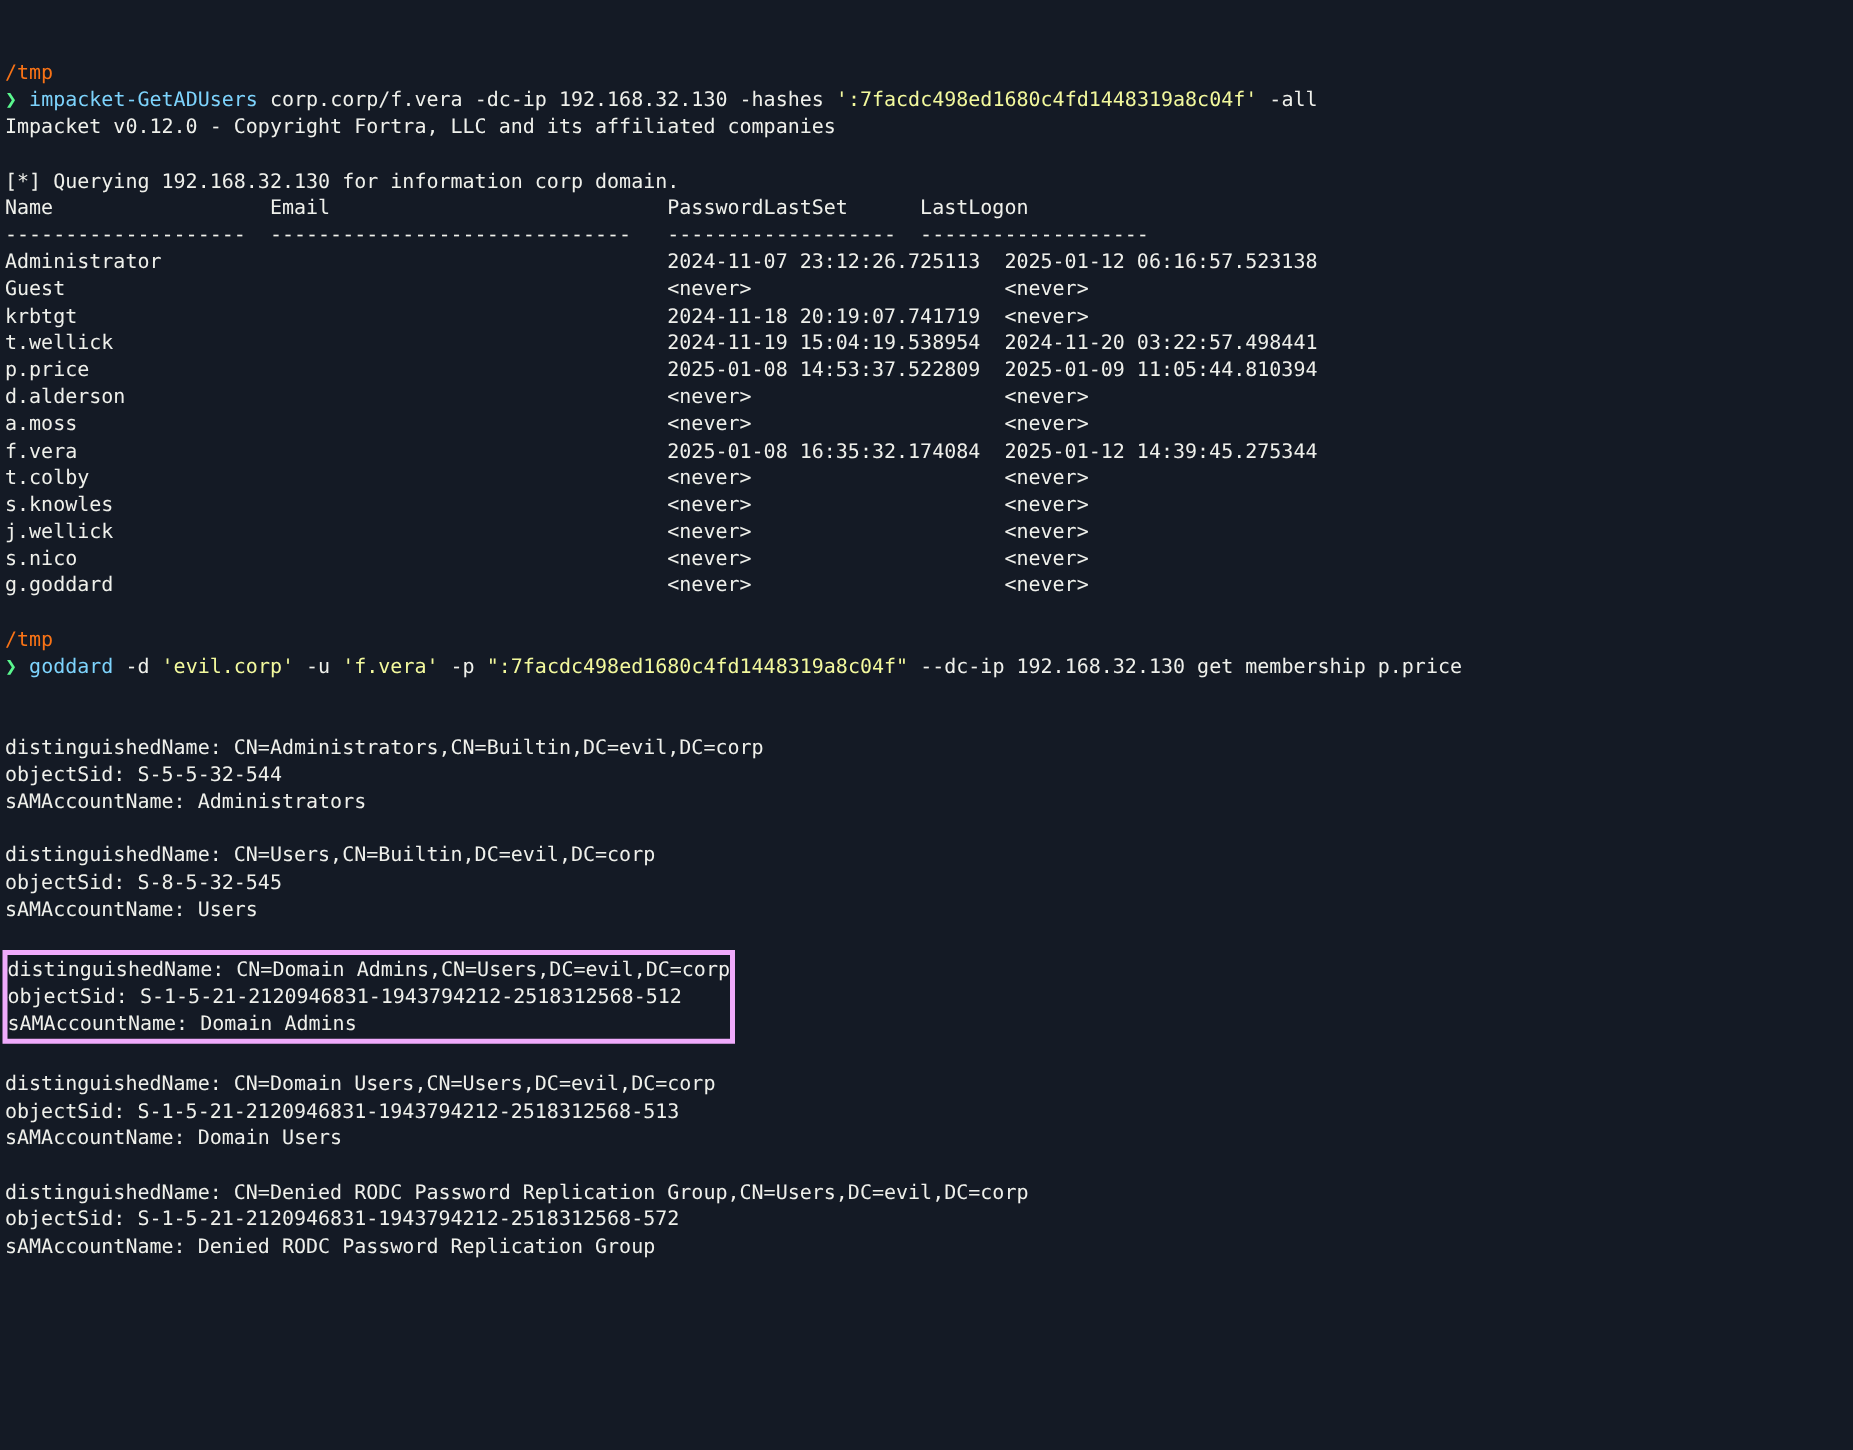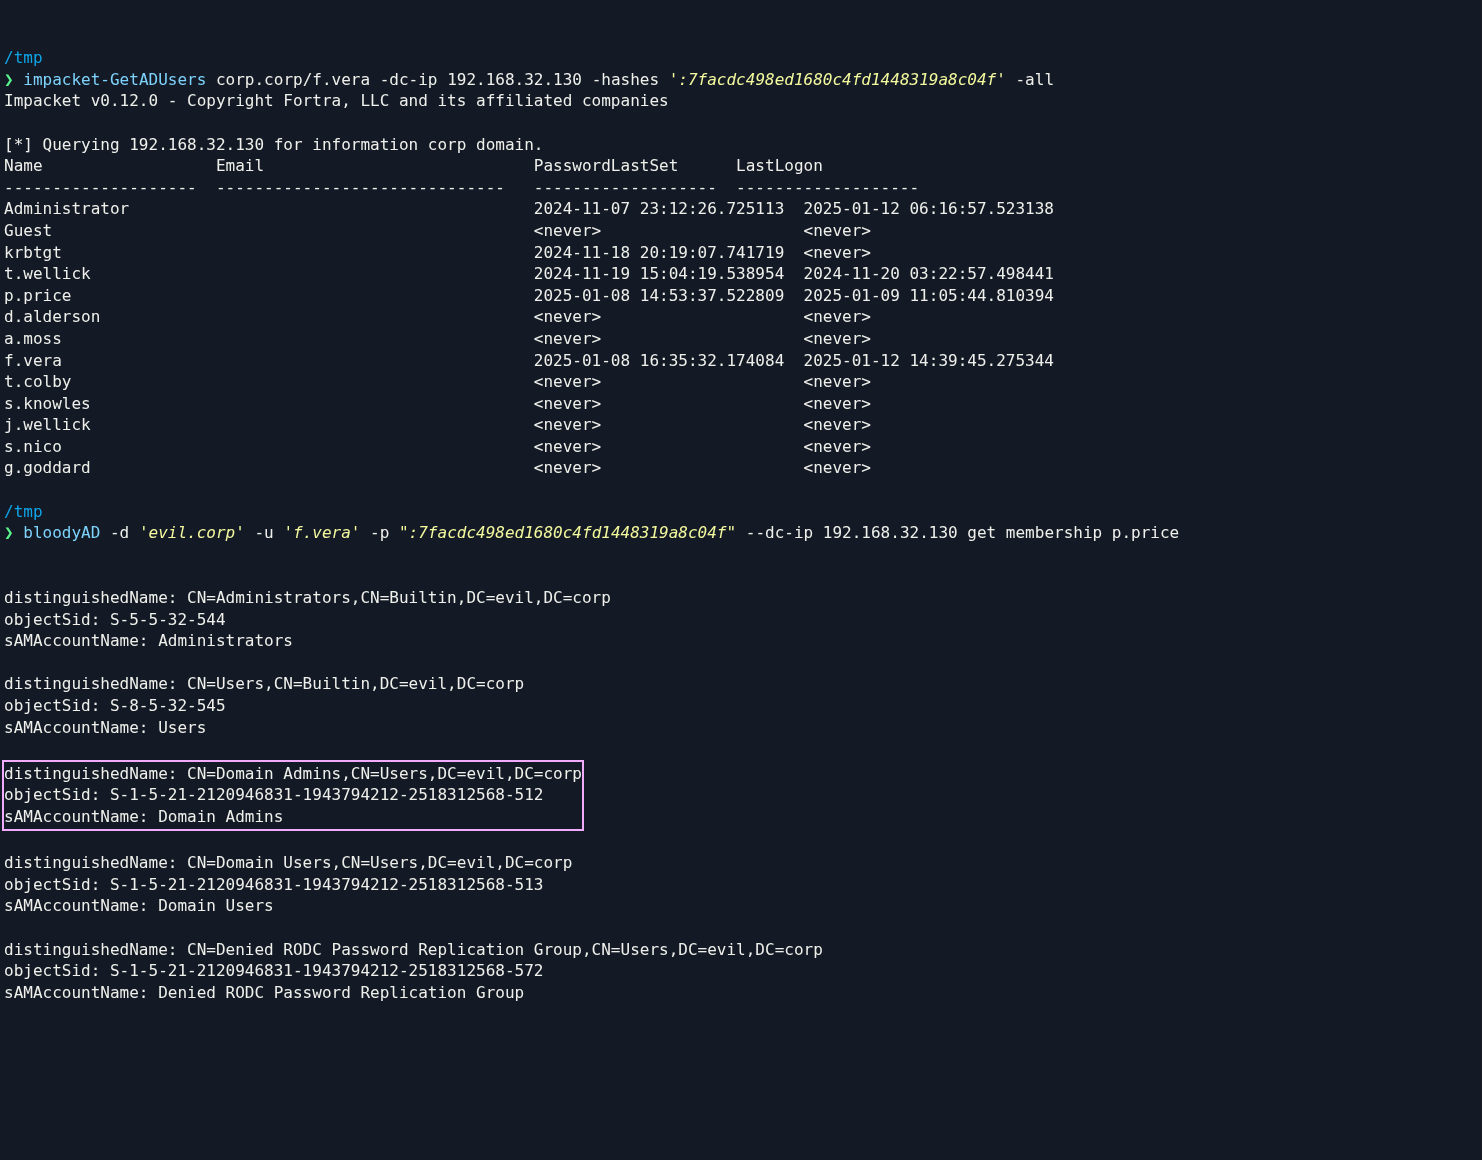--- a/index.html
+++ b/index.html
@@ -6,26 +6,26 @@
     margin: 0;
     padding: 4px;
     background-color: #141a25;
     color: #eff0eb;
     font-family: 'Menlo', 'Consolas', 'DejaVu Sans Mono', monospace;
     font-size: 16px;
     line-height: 1.35;
     white-space: pre;
     overflow-x: auto;
   }
-  .path { color: #0ea5e9; }
+  .path { color: #f97316; }
   .prompt-arrow { color: #5af78e; }
   .cmd-name { color: #7dd3fc; }
-  .quoted { color: #f3f99d; font-style: italic; }
+  .quoted { color: #f3f99d; }
   .highlight-box {
-    border: 2px solid #f0abfc;
+    border: 4px solid #f0abfc;
     display: inline-block;
     padding: 1px 0;
     margin-left: -2px;
   }
 </style>
 </head>
 <body>
 
 <div><span class="path">/tmp</span>
 <span class="prompt-arrow">❯</span> <span class="cmd-name">impacket-GetADUsers</span><span> corp.corp/f.vera -dc-ip 192.168.32.130 -hashes </span><span class="quoted">':7facdc498ed1680c4fd1448319a8c04f'</span><span> -all</span>
@@ -42,21 +42,21 @@
 d.alderson                                             &lt;never&gt;                     &lt;never&gt;
 a.moss                                                 &lt;never&gt;                     &lt;never&gt;
 f.vera                                                 2025-01-08 16:35:32.174084  2025-01-12 14:39:45.275344
 t.colby                                                &lt;never&gt;                     &lt;never&gt;
 s.knowles                                              &lt;never&gt;                     &lt;never&gt;
 j.wellick                                              &lt;never&gt;                     &lt;never&gt;
 s.nico                                                 &lt;never&gt;                     &lt;never&gt;
 g.goddard                                              &lt;never&gt;                     &lt;never&gt;
 </span>
 <span class="path">/tmp</span>
-<span class="prompt-arrow">❯</span> <span class="cmd-name">bloodyAD</span><span> -d </span><span class="quoted">'evil.corp'</span><span> -u </span><span class="quoted">'f.vera'</span><span> -p </span><span class="quoted">":7facdc498ed1680c4fd1448319a8c04f"</span><span> --dc-ip 192.168.32.130 get membership p.price</span>
+<span class="prompt-arrow">❯</span> <span class="cmd-name">goddard</span><span> -d </span><span class="quoted">'evil.corp'</span><span> -u </span><span class="quoted">'f.vera'</span><span> -p </span><span class="quoted">":7facdc498ed1680c4fd1448319a8c04f"</span><span> --dc-ip 192.168.32.130 get membership p.price</span>
 
 <span id="group-blocks">
 <span>distinguishedName: CN=Administrators,CN=Builtin,DC=evil,DC=corp
 objectSid: S-5-5-32-544
 sAMAccountName: Administrators</span>
 
 <span>distinguishedName: CN=Users,CN=Builtin,DC=evil,DC=corp
 objectSid: S-8-5-32-545
 sAMAccountName: Users</span>
 

